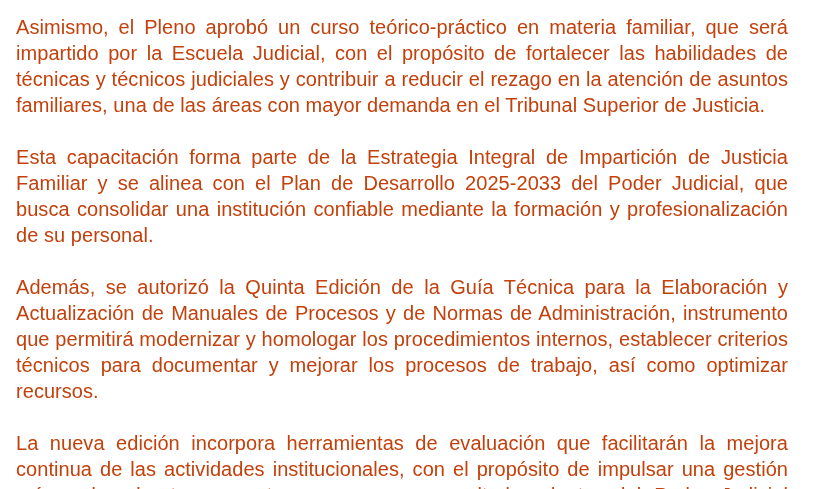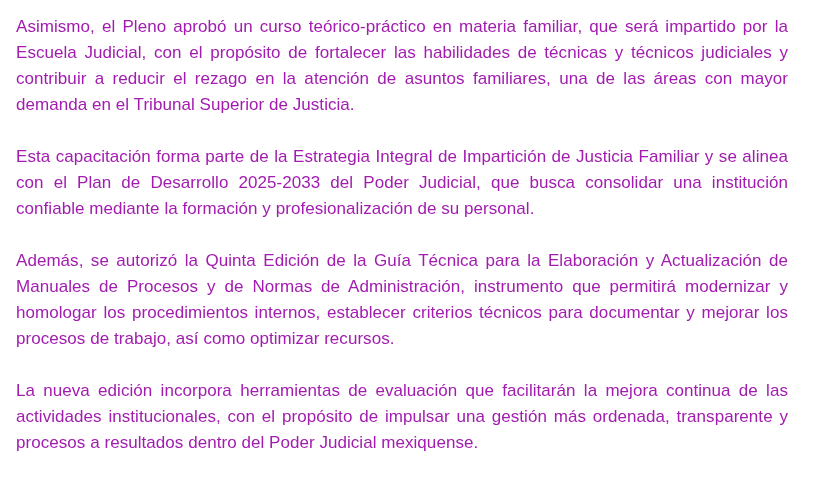--- a/index.html
+++ b/index.html
@@ -18,22 +18,22 @@
     width: 818px;
     height: 489px;
     padding: 14px 30px 0 16px;
     background: #ffffff;
   }
   .article-body {
     display: block;
   }
   .para {
     margin: 0 0 26px 0;
-    color: #a21caf;
-    font-size: 17px;
+    color: #c2410c;
+    font-size: 20px;
     line-height: 26px;
     text-align: justify;
     text-justify: inter-word;
     letter-spacing: 0.05px;
     font-weight: 400;
   }
   .para:last-child {
     margin-bottom: 0;
   }
 </style>

